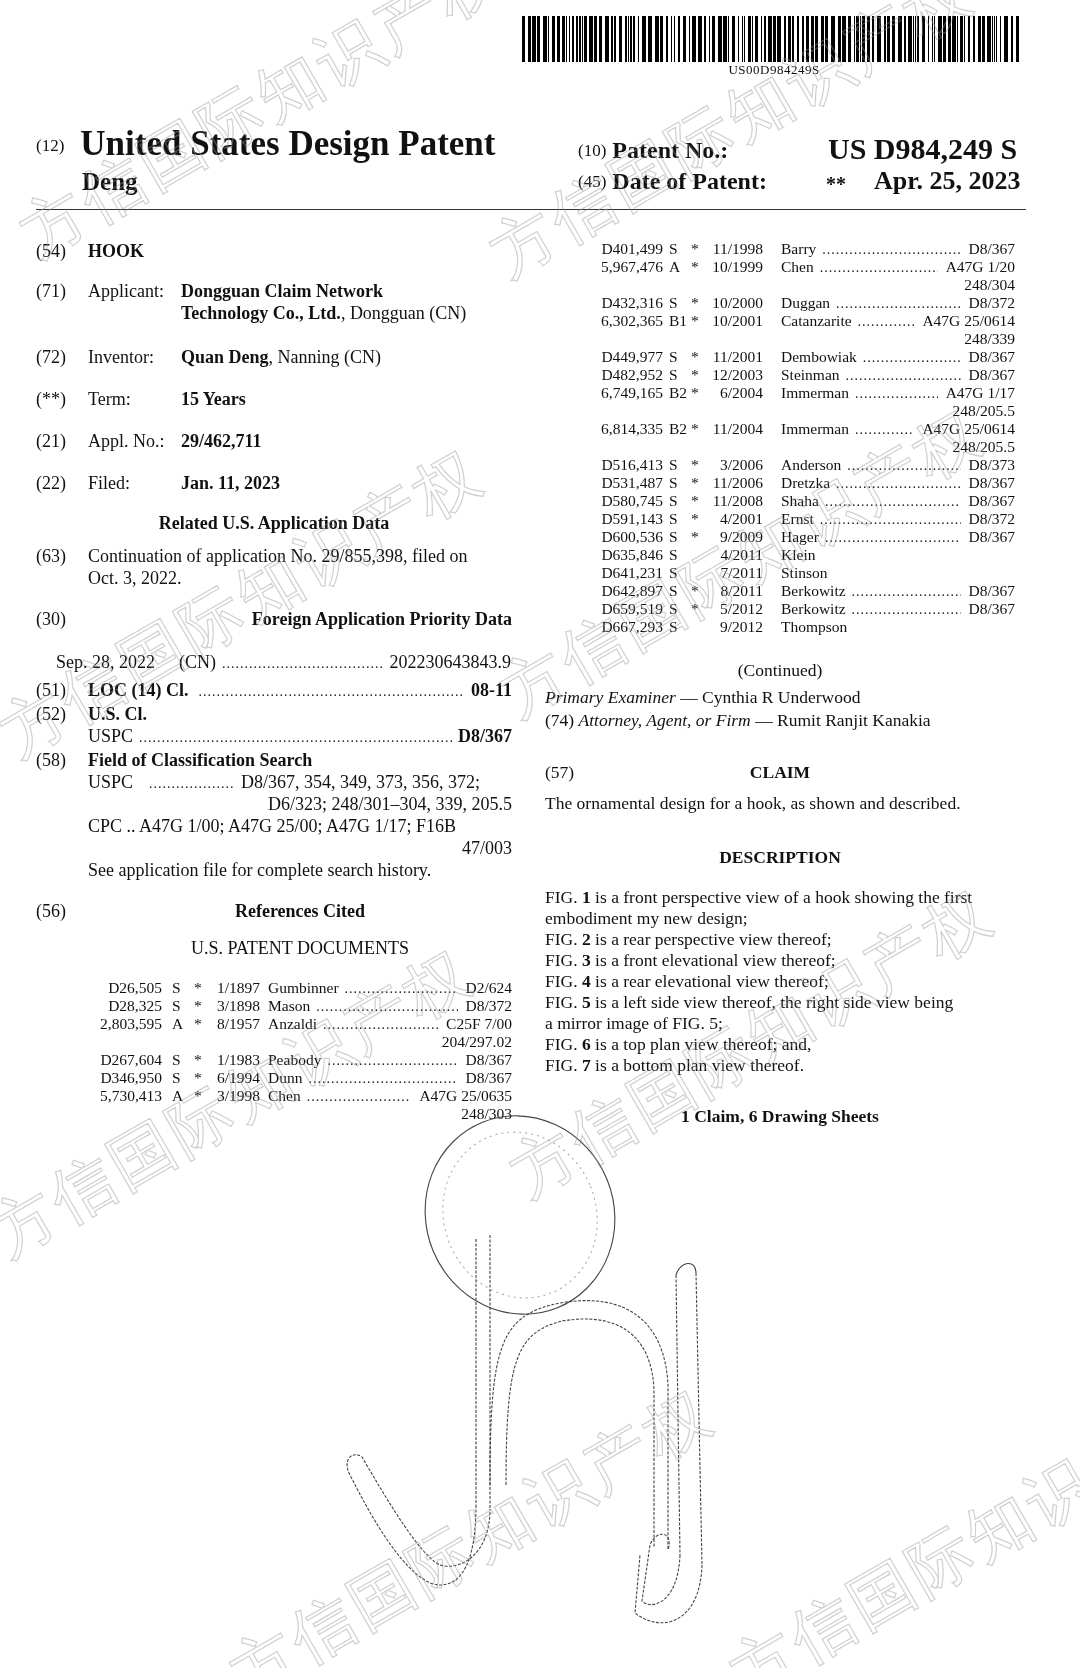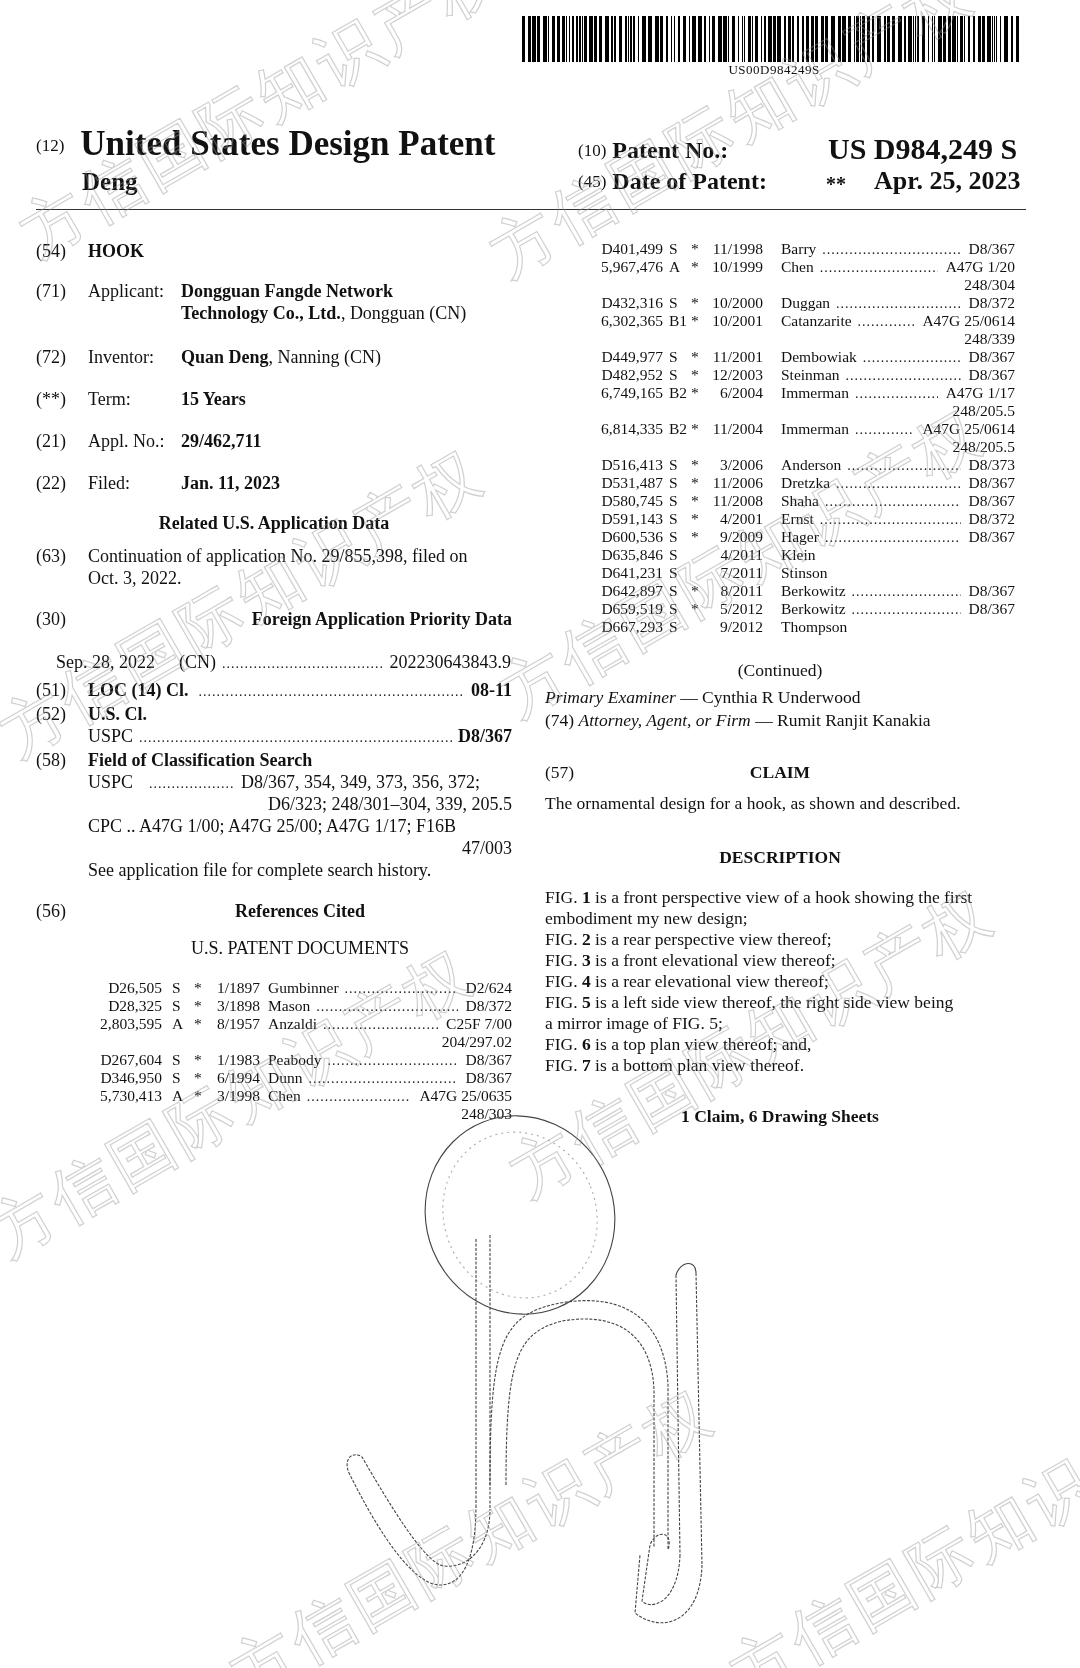--- a/index.html
+++ b/index.html
@@ -188,21 +188,21 @@
 <div id="hdr-rule" class="abs"></div>
 
 <div class="abs fld" style="top:240px;left:0;width:520px;">
   <span class="code">(54)</span>
   <span class="lbl b">HOOK</span>
 </div>
 
 <div class="abs fld" style="top:280px;left:0;width:520px;height:44px;">
   <span class="code">(71)</span>
   <span class="lbl">Applicant:</span>
-  <span class="val b">Dongguan Fangde Network</span>
+  <span class="val b">Dongguan Claim Network</span>
   <span class="val" style="top:22px;"><span class="b">Technology Co., Ltd.</span><span>, Dongguan (CN)</span></span>
 </div>
 
 <div class="abs fld" style="top:346px;left:0;width:520px;">
   <span class="code">(72)</span>
   <span class="lbl">Inventor:</span>
   <span class="val"><span class="b">Quan Deng</span><span>, Nanning (CN)</span></span>
 </div>
 
 <div class="abs fld" style="top:388px;left:0;width:520px;">

